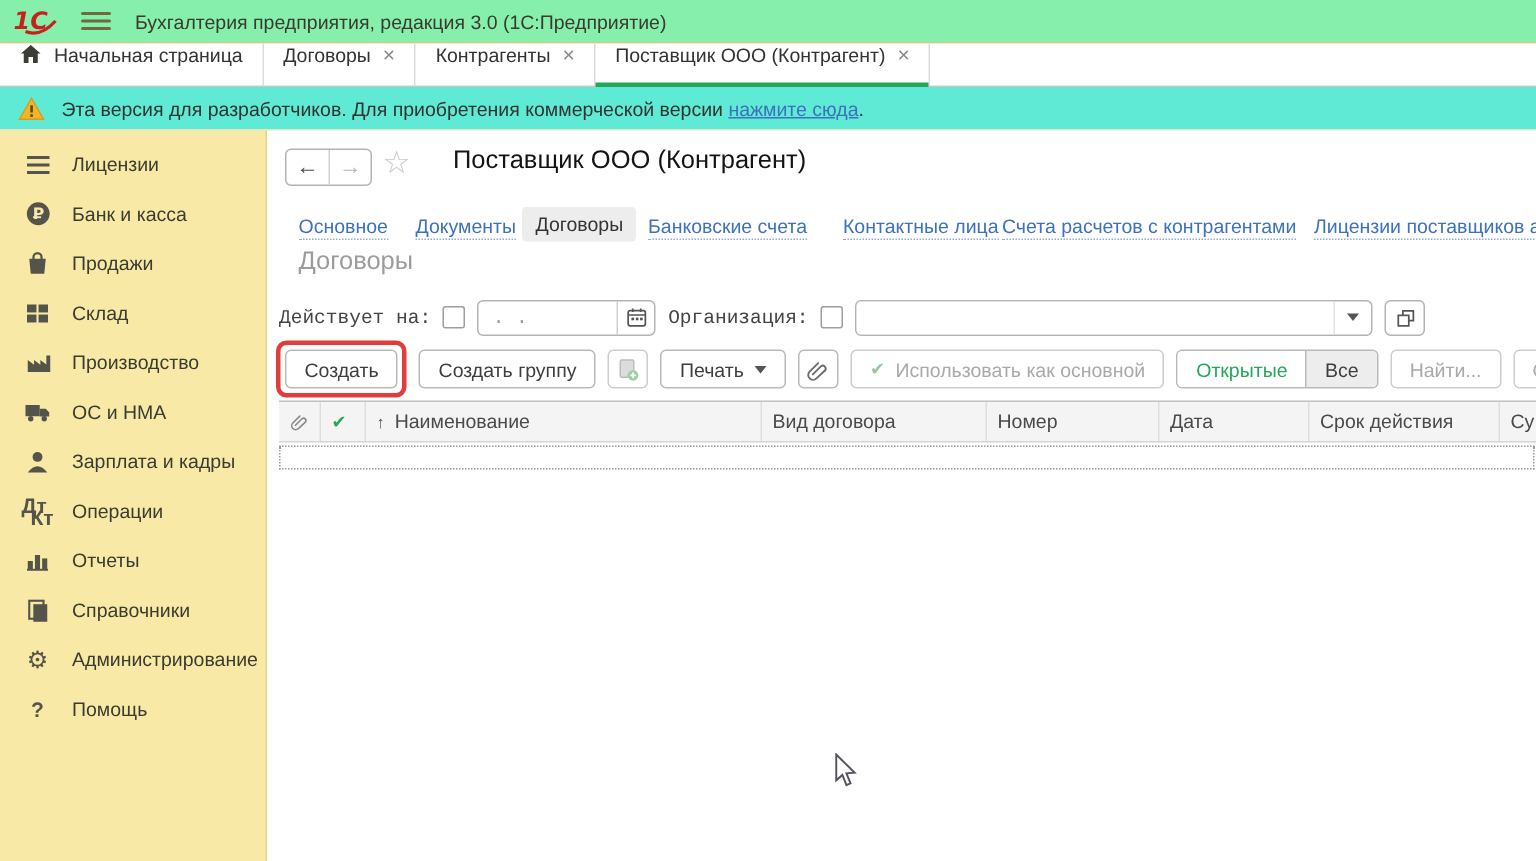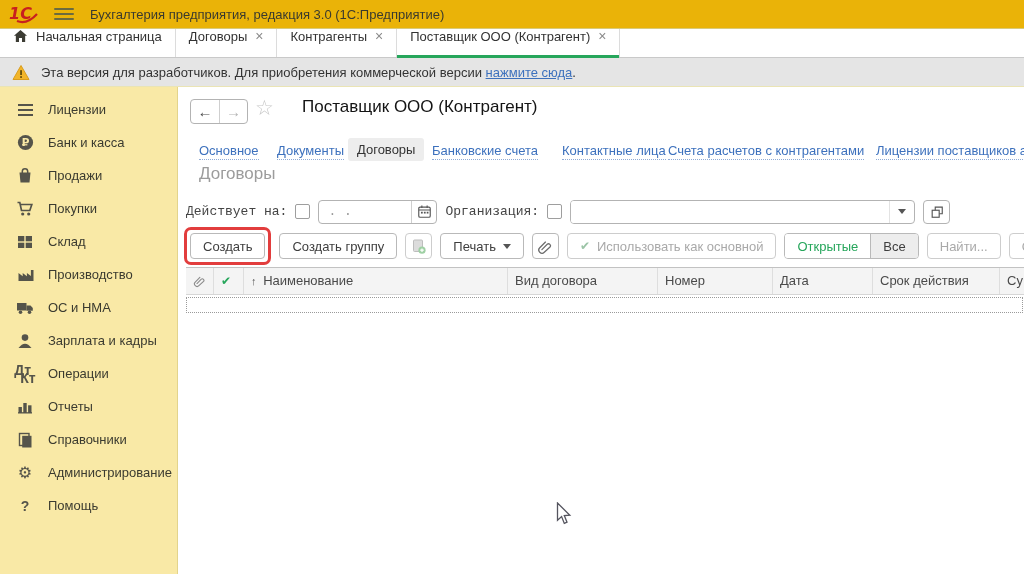--- a/index.html
+++ b/index.html
@@ -1,35 +1,35 @@
 <!DOCTYPE html>
 <html><head>
 <meta charset="utf-8">
 <style>
   html,body{margin:0;padding:0;width:1024px;height:574px;overflow:hidden;
     font-family:"Liberation Sans","DejaVu Sans",sans-serif;background:#fff;}
   *{box-sizing:border-box;}
 
   
-  .topbar{height:29px;background:#eab308;border-bottom:1px solid #d9ca79;
+  .topbar{height:29px;background:#86efac;border-bottom:1px solid #d9ca79;
     display:flex;align-items:center;}
   .logo{margin-left:8px;display:flex;align-items:center;}
   .menu-btn{margin-left:14px;width:20px;display:flex;flex-direction:column;gap:3px;cursor:pointer;}
   .menu-btn i{display:block;height:2px;background:#6b6b3f;border-radius:1px;}
   .app-title{margin-left:16px;font-size:13px;color:#3a3a2e;}
 
   
   .tabbar{height:29px;background:#fff;border-bottom:1px solid #c9c9c9;display:flex;}
   .tab{position:relative;display:flex;align-items:flex-start;gap:8px;padding:0 13px;
     border-right:1px solid #dcdcdc;font-size:13px;color:#333;white-space:nowrap;}
   .tab .close{color:#8a8a8a;font-size:14px;line-height:1;}
   .tab.active::after{content:"";position:absolute;left:0;right:0;bottom:-1px;height:3px;background:#26a65b;}
 
   
-  .warnbar{height:29px;background:#e5e5e5;border-bottom:1px solid #eae4b5;
+  .warnbar{height:29px;background:#5eead4;border-bottom:1px solid #eae4b5;
     display:flex;align-items:center;font-size:13px;color:#333;}
   .warnbar .wicon{margin-left:12px;display:flex;}
   .warnbar .wtext{margin-left:11px;}
   .warnbar a{color:#3d71bd;text-decoration:underline;cursor:pointer;}
 
   
   .main{display:flex;height:487px;}
   .sidebar{width:178px;background:#f9e9a6;border-right:1px solid #e3d48c;padding-top:6px;flex:none;}
   .side-item{display:flex;align-items:center;height:33px;padding-left:15px;gap:13px;
     font-size:13px;color:#3b3b30;cursor:pointer;white-space:nowrap;}
@@ -176,30 +176,20 @@
         <span>Банк и касса</span>
     </div>
     <div class="side-item">
       <span class="side-icon">
         <svg width="16" height="17" viewBox="0 0 16 17">
             <path d="M2.5 5.5 h11 l-1 10 h-9 z" fill="#55544a"></path>
             <path d="M5.3 6 V4.5 a2.7 2.7 0 0 1 5.4 0 V6" stroke="#55544a" stroke-width="1.5" fill="none"></path>
           </svg>
       </span>
         <span>Продажи</span>
-    </div>
-    <div class="side-item">
-      <span class="side-icon">
-        <svg width="18" height="17" viewBox="0 0 18 17">
-            <path d="M1.5 2.5 h2.3 l1.7 8 h8.3 l2 -6 H4.5" stroke="#55544a" stroke-width="1.7" fill="none"></path>
-            <circle cx="6.7" cy="14" r="1.6" fill="#55544a"></circle>
-            <circle cx="12.7" cy="14" r="1.6" fill="#55544a"></circle>
-          </svg>
-      </span>
-        <span>Покупки</span>
     </div>
     <div class="side-item">
       <span class="side-icon">
         <svg width="16" height="14" viewBox="0 0 16 14">
             <rect x="1" y="1" width="6.3" height="5.3" fill="#55544a"></rect>
             <rect x="8.7" y="1" width="6.3" height="5.3" fill="#55544a"></rect>
             <rect x="1" y="7.7" width="6.3" height="5.3" fill="#55544a"></rect>
             <rect x="8.7" y="7.7" width="6.3" height="5.3" fill="#55544a"></rect>
           </svg>
       </span>

